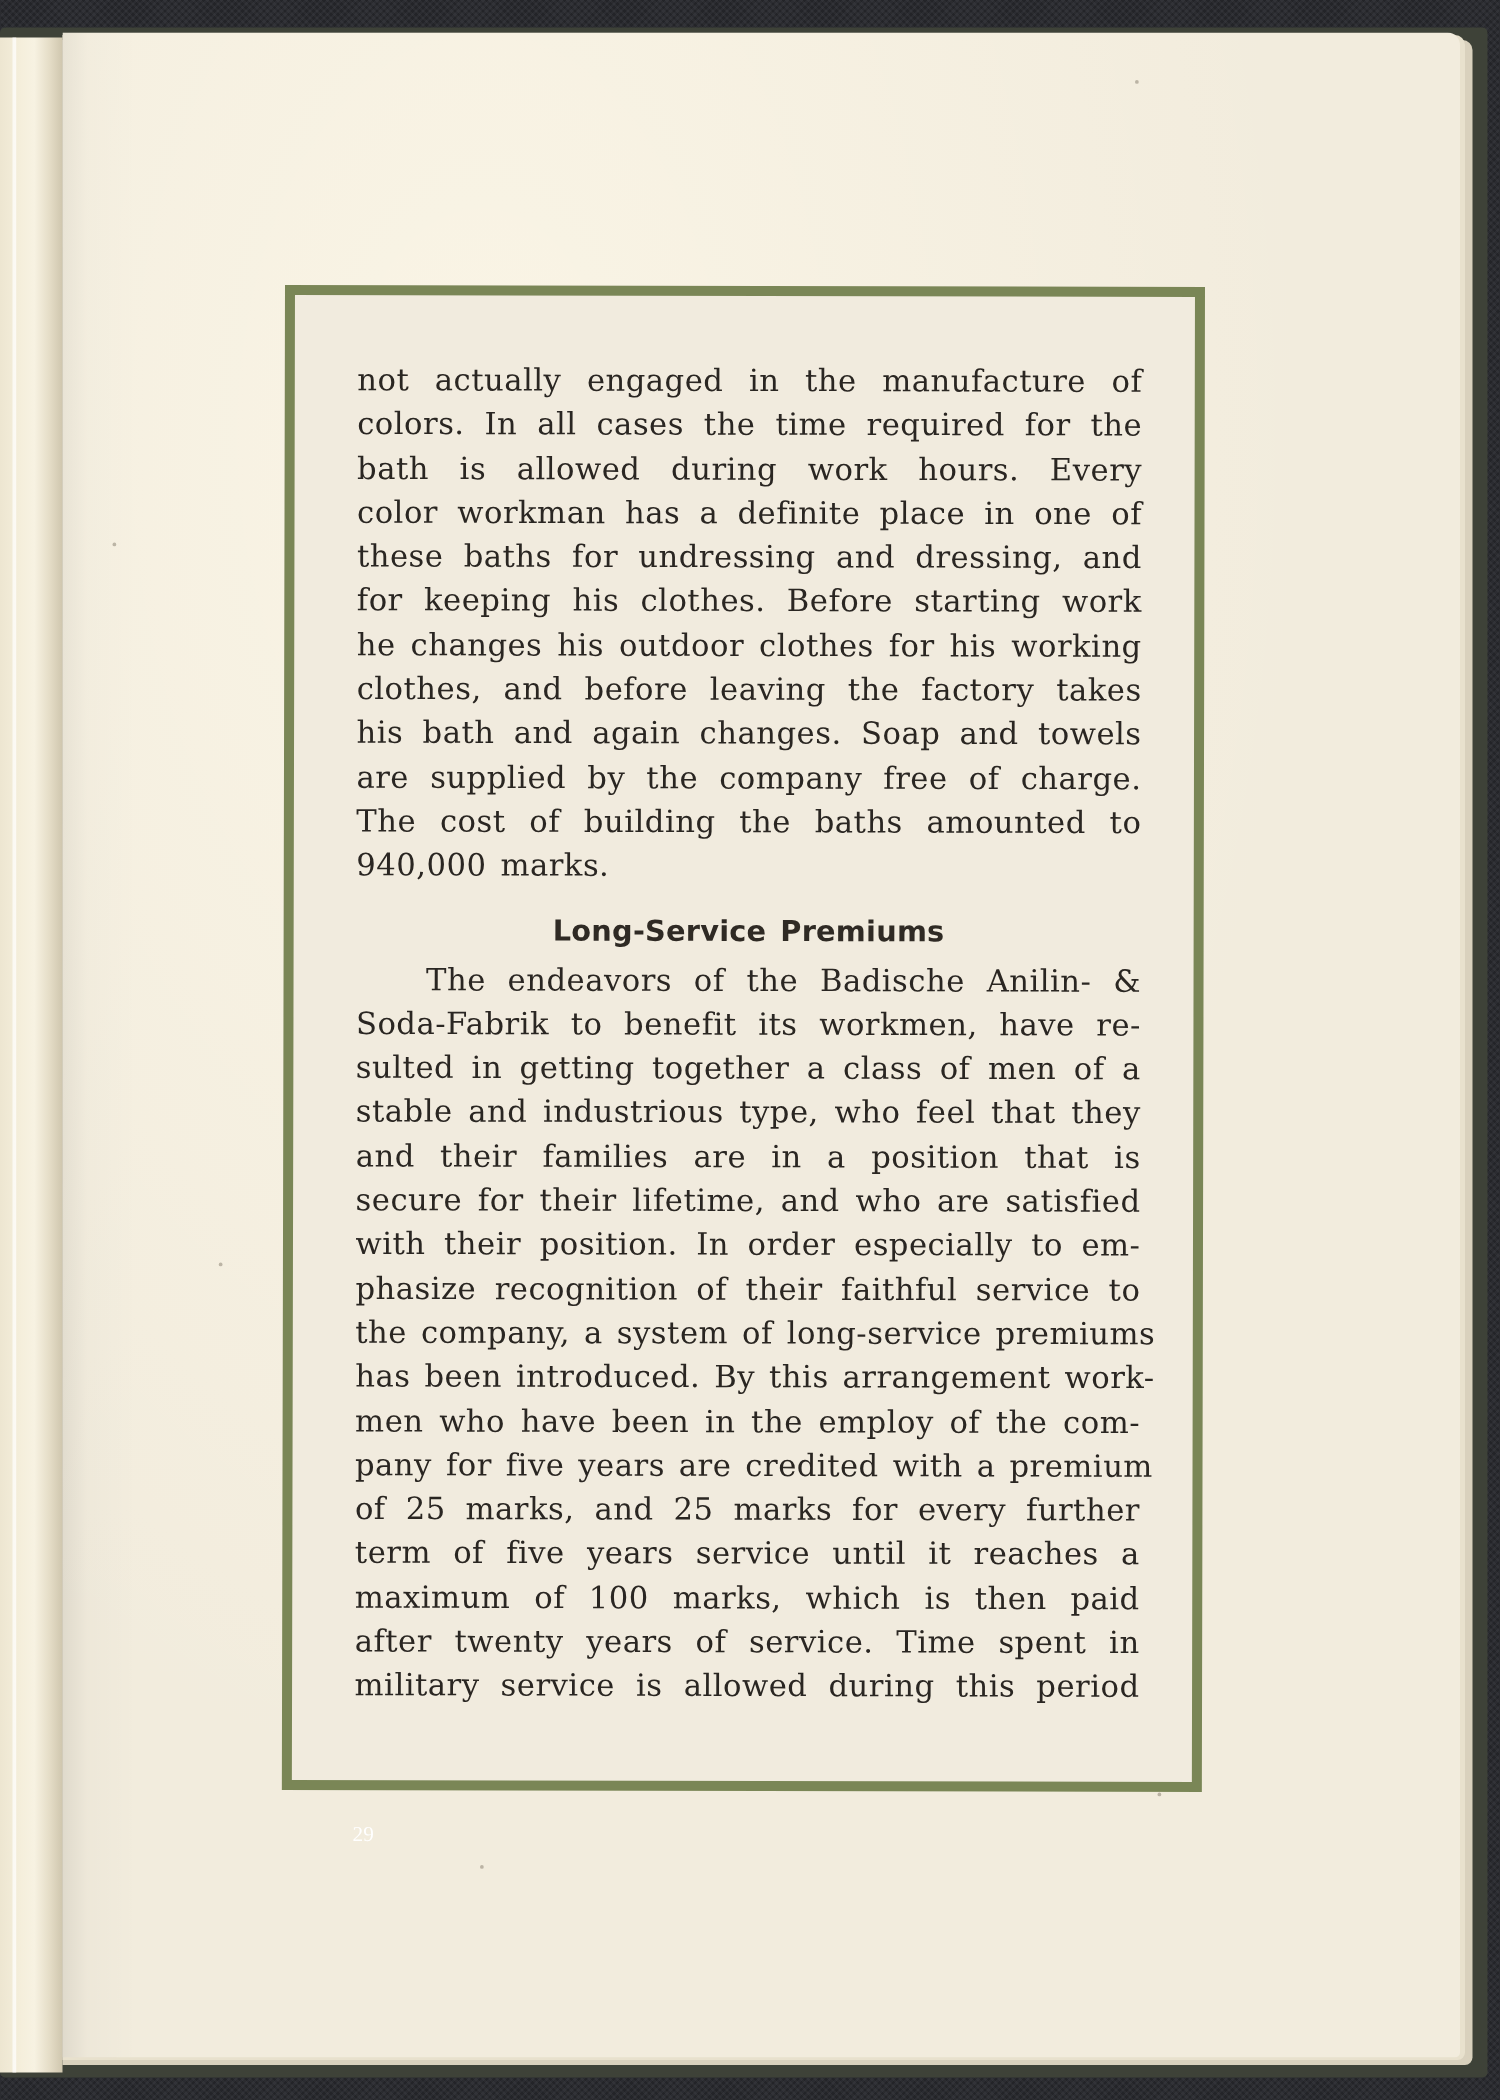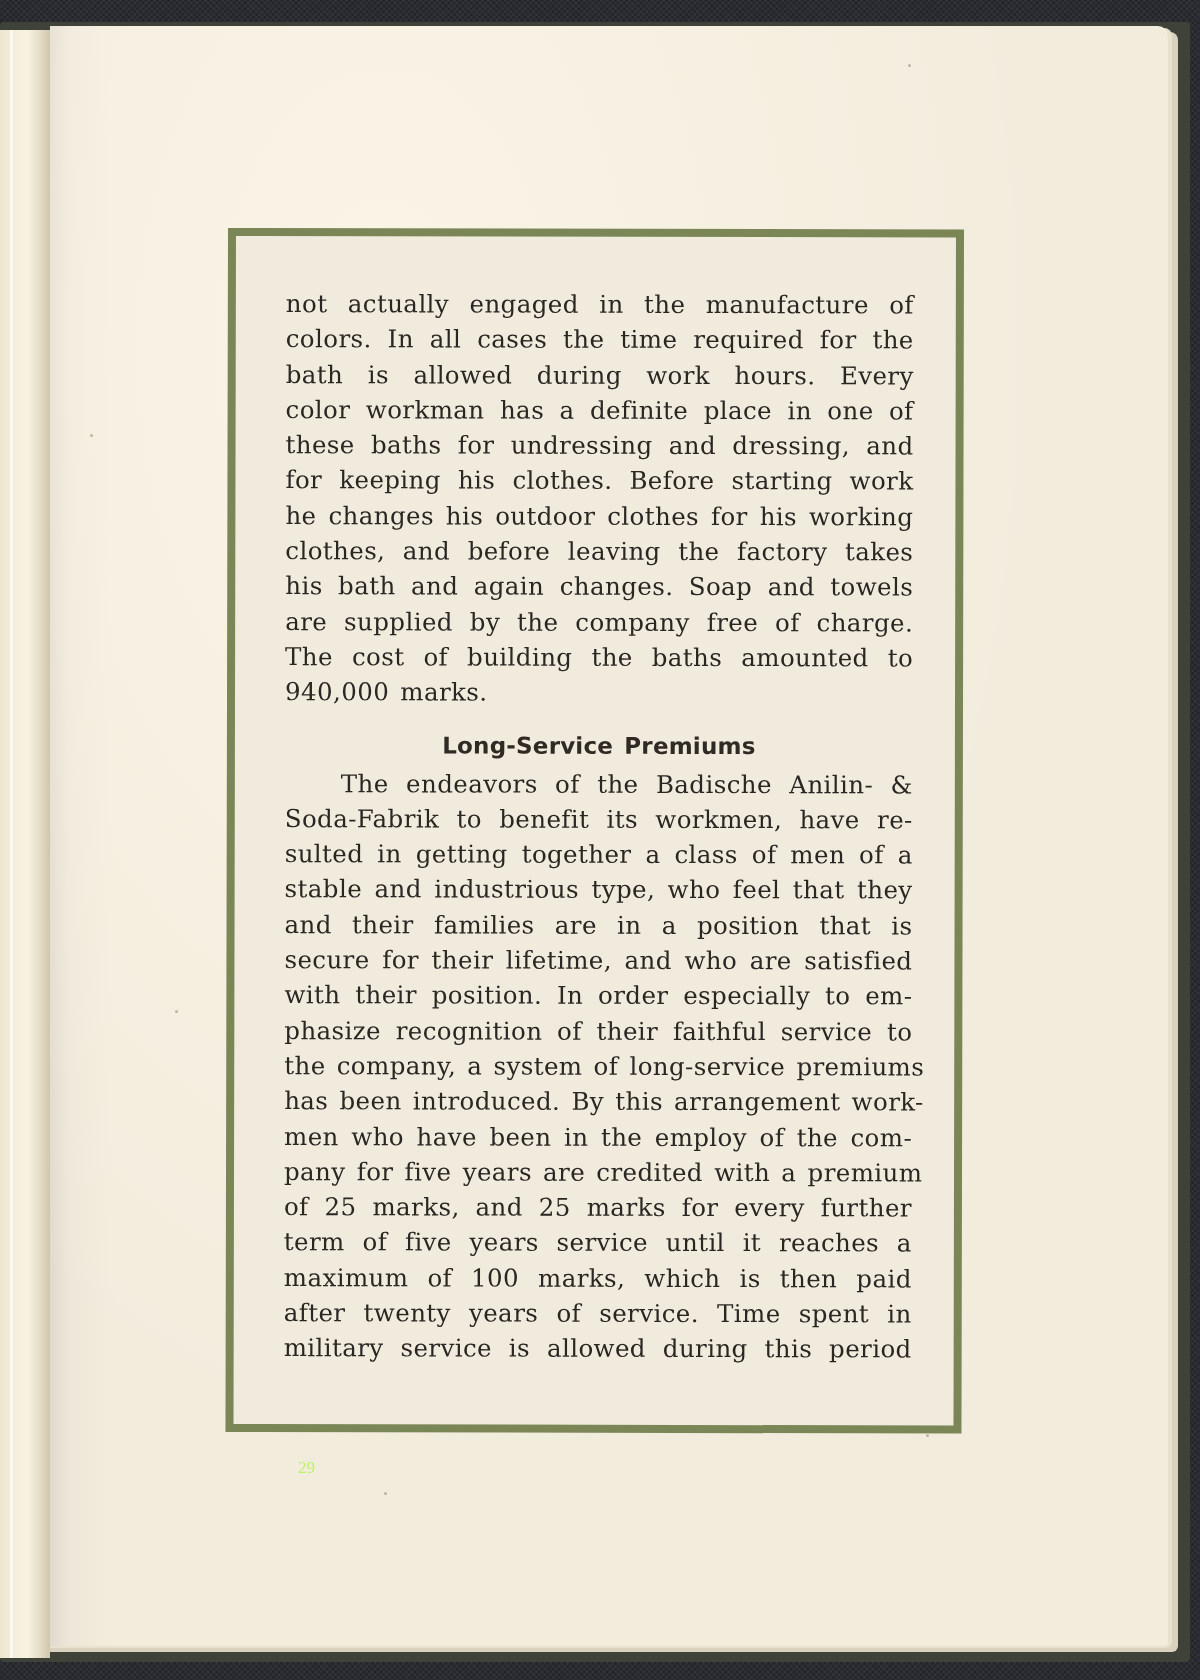--- a/index.html
+++ b/index.html
@@ -120,25 +120,25 @@
       font-weight: bold;
       font-size: 23px;
       text-align: center;
       margin: 18px 0 4px 0;
       line-height: 34px;
       color: #2f2a24;
       letter-spacing: 0.2px;
     }
     .page-number {
       position: absolute;
-      left: 298px;
+      left: 282px;
       top: 1458px;
       font-family: "Liberation Serif", serif;
       font-size: 17px;
-      color: #bef264;
+      color: #ffffff;
     }
     .speck {
       position: absolute;
       width: 3px;
       height: 3px;
       border-radius: 50%;
       background: rgba(120,110,95,0.45);
     }
   </style>
 </head>

